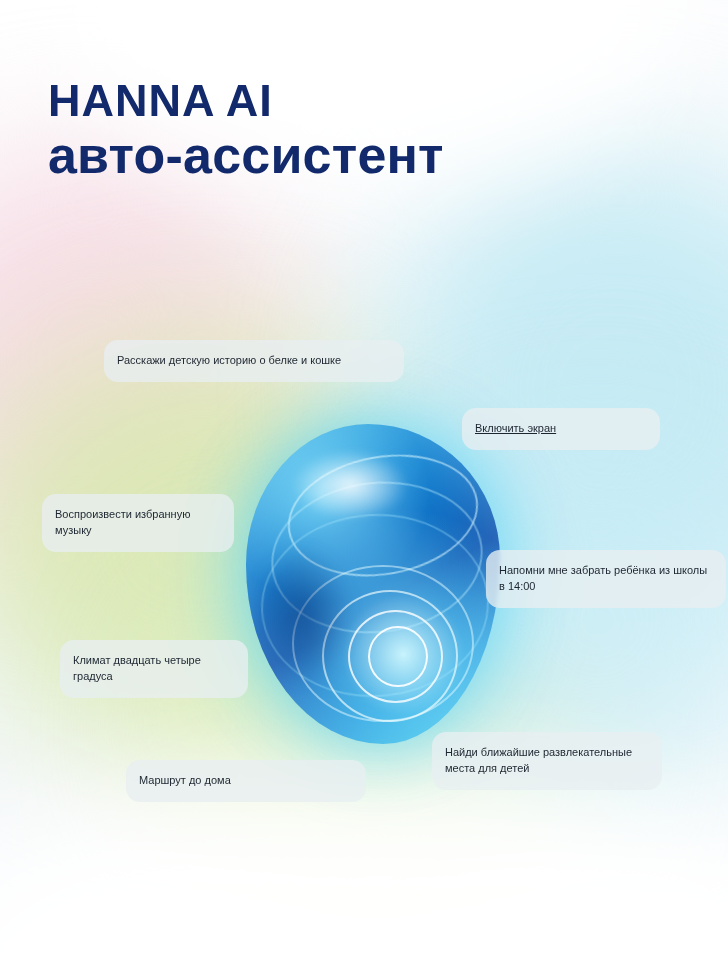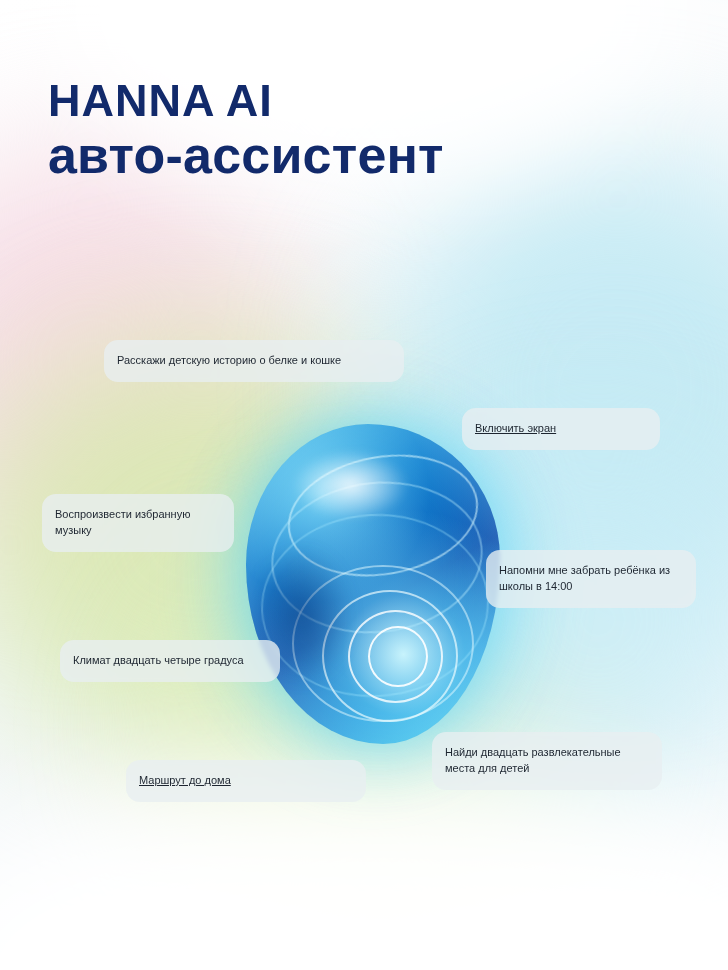--- a/index.html
+++ b/index.html
@@ -186,23 +186,23 @@
     color: #1d2530;
     font-size: 11px;
     line-height: 1.45;
     padding: 13px 13px;
     box-sizing: border-box;
     backdrop-filter: blur(2px);
   }
   .b-story    { left: 104px; top: 340px;  width: 300px; }
   .b-screen   { left: 462px; top: 408px;  width: 198px; text-decoration: underline; }
   .b-music    { left: 34px;  top: 494px;  width: 192px; margin-left: 8px; }
-  .b-remind   { left: 486px; top: 550px;  width: 210px; }
-  .b-climate  { left: 60px;  top: 640px;  width: 220px; }
-  .b-route    { left: 126px; top: 760px;  width: 240px; text-decoration: underline; }
+  .b-remind   { left: 486px; top: 550px;  width: 240px; }
+  .b-climate  { left: 60px;  top: 640px;  width: 188px; }
+  .b-route    { left: 126px; top: 760px;  width: 240px; }
   .b-find     { left: 432px; top: 732px;  width: 230px; }
 </style>
 </head>
 <body>
 
 <div class="poster">
 
   <div class="bg-base"></div>
   <div class="bg-blob blob-pink"></div>
   <div class="bg-blob blob-lime"></div>
@@ -231,15 +231,15 @@
       <div class="orb-highlight"></div>
     </div>
   </div>
 
   <div class="bubble b-story">Расскажи детскую историю о белке и кошке</div>
   <div class="bubble b-screen">Включить экран</div>
   <div class="bubble b-music">Воспроизвести избранную музыку</div>
   <div class="bubble b-remind">Напомни мне забрать ребёнка из школы в 14:00</div>
   <div class="bubble b-climate">Климат двадцать четыре градуса</div>
   <div class="bubble b-route">Маршрут до дома</div>
-  <div class="bubble b-find">Найди двадцать развлекательные места для детей</div>
+  <div class="bubble b-find">Найди ближайшие развлекательные места для детей</div>
 
 </div>
 
 </body></html>

